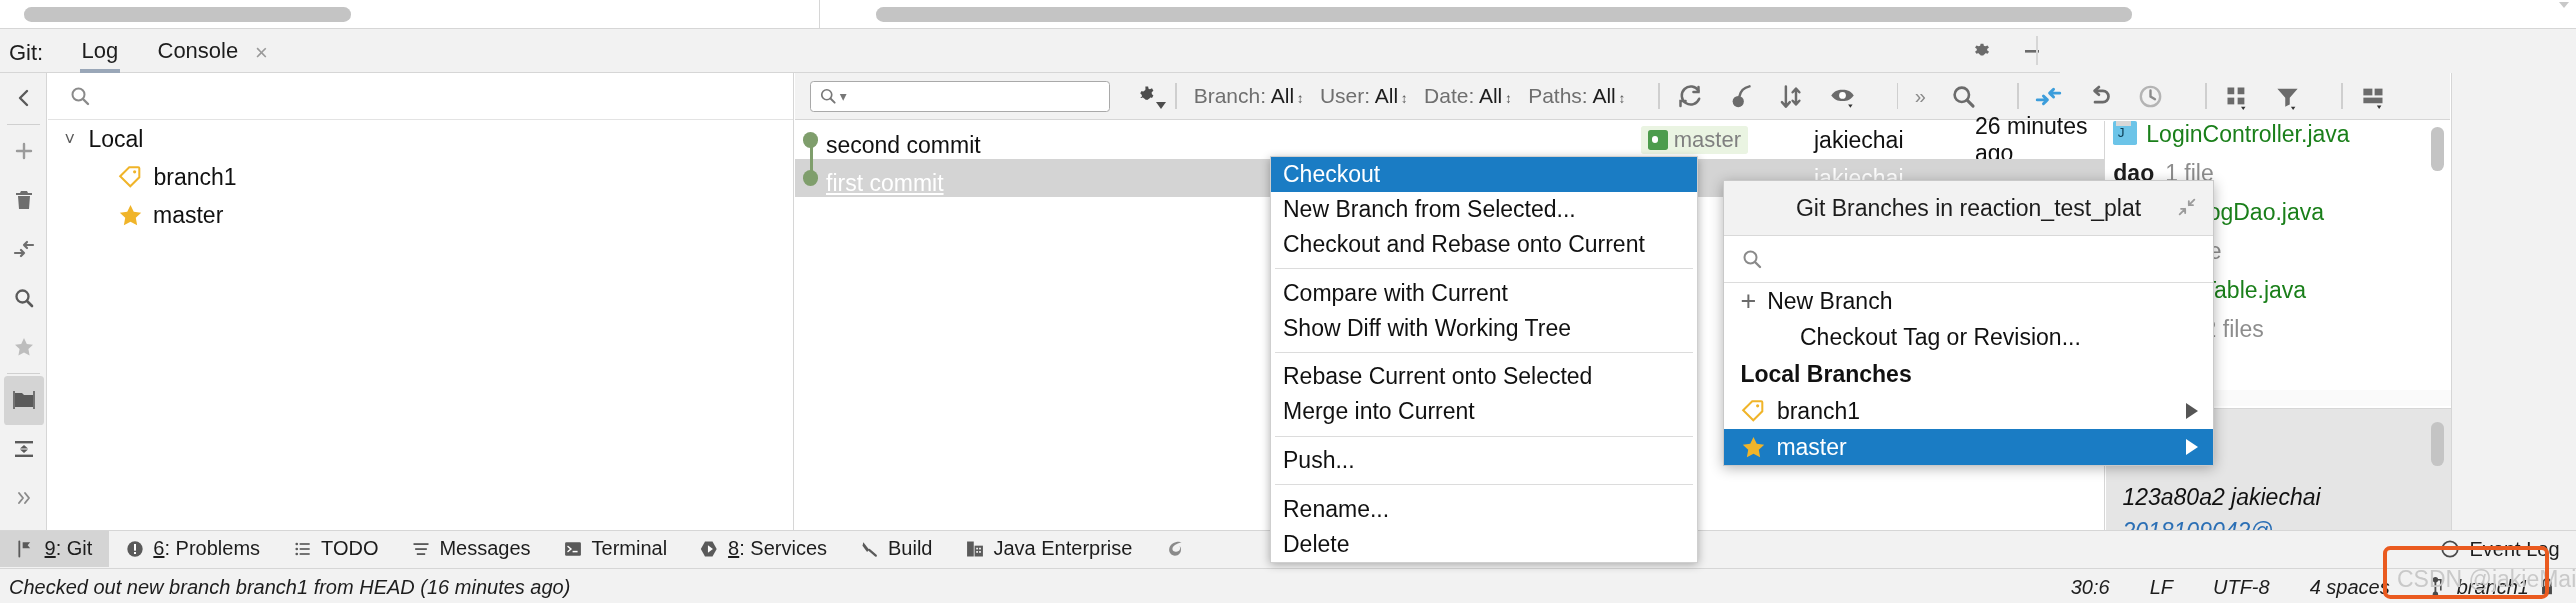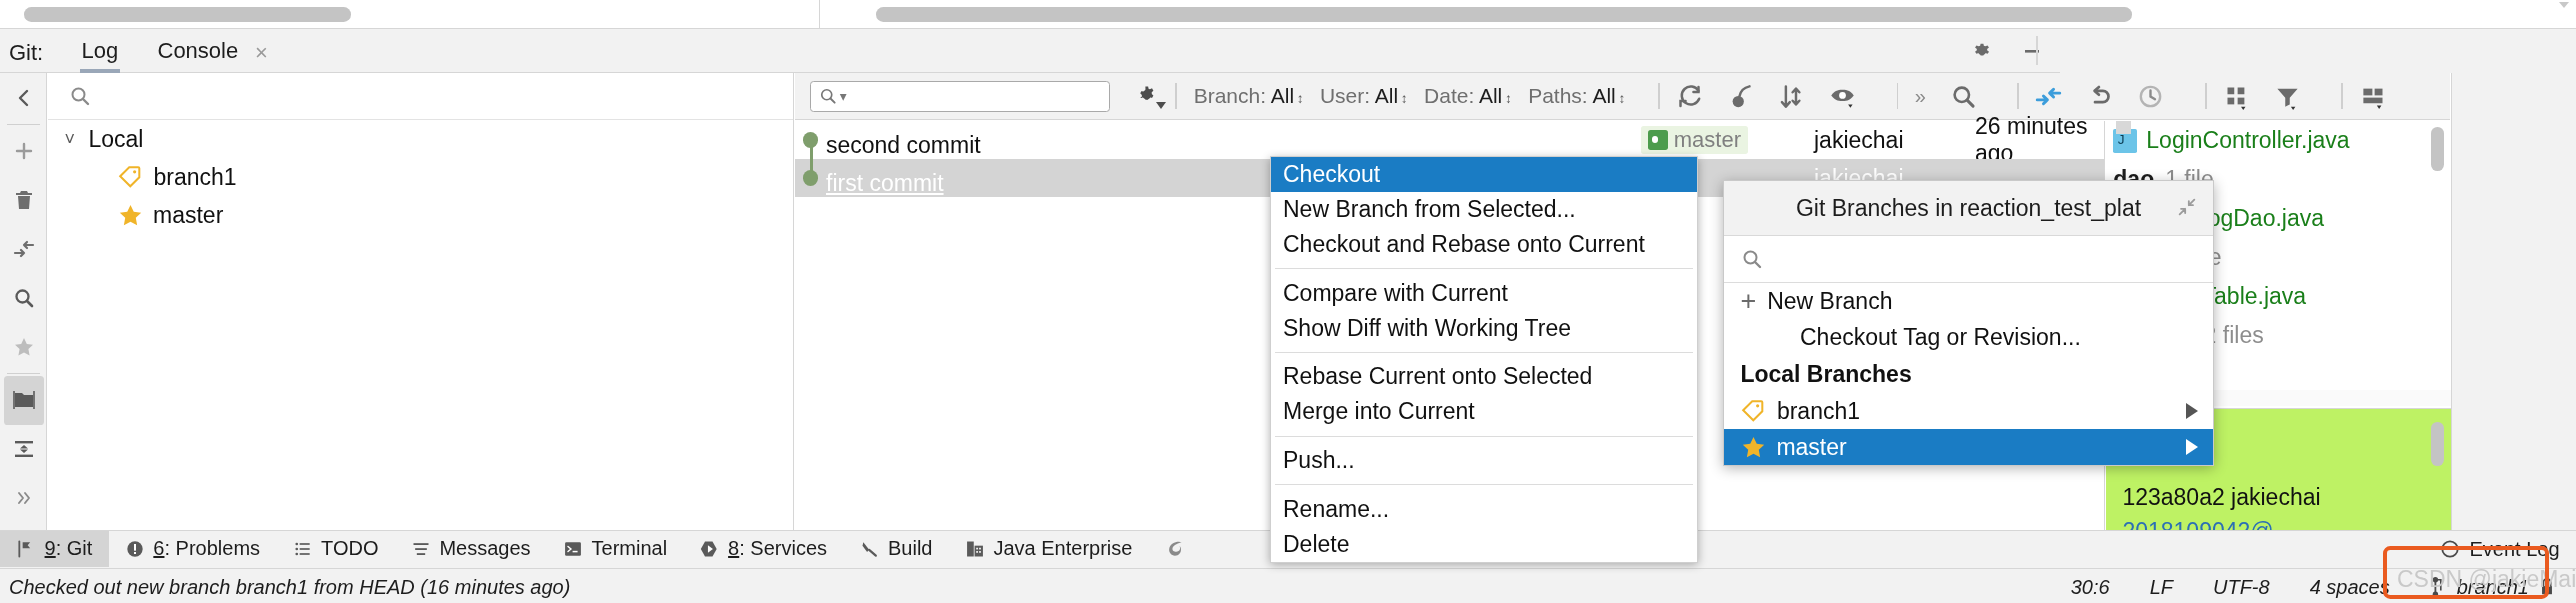--- a/index.html
+++ b/index.html
@@ -70,31 +70,31 @@
   .cmsg { flex:0 0 auto;margin-top:10px;}
   .crefs { position:absolute; left:846px; display:flex; align-items:center; gap:7.3px;}
   .ref-green { display:inline-flex; align-items:center; gap:5.5px; background:#eaf4e2; color:#808080; font-size:22px; padding:0.9px 7.3px; border-radius:2.7px;}
   .ref-green .tagsq { width:20px;height:20px; background:#4c9c4c; border-radius:2.7px; position:relative;}
   .ref-green .tagsq::after{content:"";position:absolute;left:3.6px;top:6.4px;width:6.4px;height:6.4px;border-radius:50%;background:#fff;}
   .cauthor { position:absolute; left:1019px; font-size:23px;}
   .cdate { position:absolute; left:1180px; font-size:23px;}
 
   
   .files { position:absolute; left:1311px; top:48px; width:345px; height:268px; background:#fff; overflow:hidden;}
-  .frow { height:39px; display:flex; align-items:center; font-size:23px; padding-left:7.3px; white-space:nowrap;}
+  .frow { height:39px; display:flex; align-items:flex-start; font-size:23px; padding-left:7.3px; white-space:nowrap;}
   .fname { color:#1a7f1a; }
   .fdir  { color:#1d1d1d; font-weight:bold; }
   .fcount{ color:#8d8d8d; margin-left:11px; font-weight:normal;}
   .jicon { width:24px;height:24px;margin-right:9px; flex:0 0 auto; position:relative; background:#6cc4e8; border-radius:1.8px;}
   .jicon::before{content:"";position:absolute;left:2.7px;top:-7.3px;width:14.6px;height:12.7px;background:#d8d8d8;}
   .jicon::after{content:"J";position:absolute;left:4.5px;top:3.6px;font-size:13.6px;color:#0a3b52;font-family:"Liberation Sans",sans-serif;}
   .files-hsb { position:absolute; left:1311px; top:317px; width:345px; height:16.4px; background:#fafafa; }
   .files-hsb i { position:absolute; left:18px; top:3.6px; width:47px; height:11px; border-radius:5.5px; background:#c4c4c4; display:block;}
   .files-vsb { position:absolute; right:7.3px; top:5.5px; width:12.7px; height:44px; border-radius:6.4px; background:#c4c4c4;}
-  .detail { position:absolute; left:1311px; top:335px; width:345px; height:135px; background:#bef264; border-top:0.9px solid #d6d6d6;}
+  .detail { position:absolute; left:1311px; top:335px; width:345px; height:135px; background:#e5e5e5; border-top:0.9px solid #d6d6d6;font-style:italic;}
   .detail .dl1 { position:absolute; left:16.4px; top:75px; font-size:23px; color:#111; white-space:nowrap;}
   .detail .dl2 { position:absolute; left:16.4px; top:109px; font-size:23px; color:#2b6fb5; white-space:nowrap;}
   .detail-vsb { position:absolute; right:7.3px; top:12.7px; width:12.7px; height:44px; border-radius:6.4px; background:#c4c4c4;}
 
   .rightgap { position:absolute; left:2451px; top:0; width:125px; height:458px; background:#f2f2f2; border-left:0.9px solid #d6d6d6;}
 
   
   .ctxmenu { position:absolute; left:1270px; top:156px; width:428px; background:#fff; box-shadow:0 1.8px 9px rgba(0,0,0,.32); border:0.9px solid #cfcfcf; z-index:40; }
   .ctx-item { height:35px; display:flex; align-items:center; padding-left:12px; font-size:23px; color:#111; white-space:nowrap; cursor:default;}
   .ctx-item.hl { background:#1a7cc4; color:#ffffff; }

